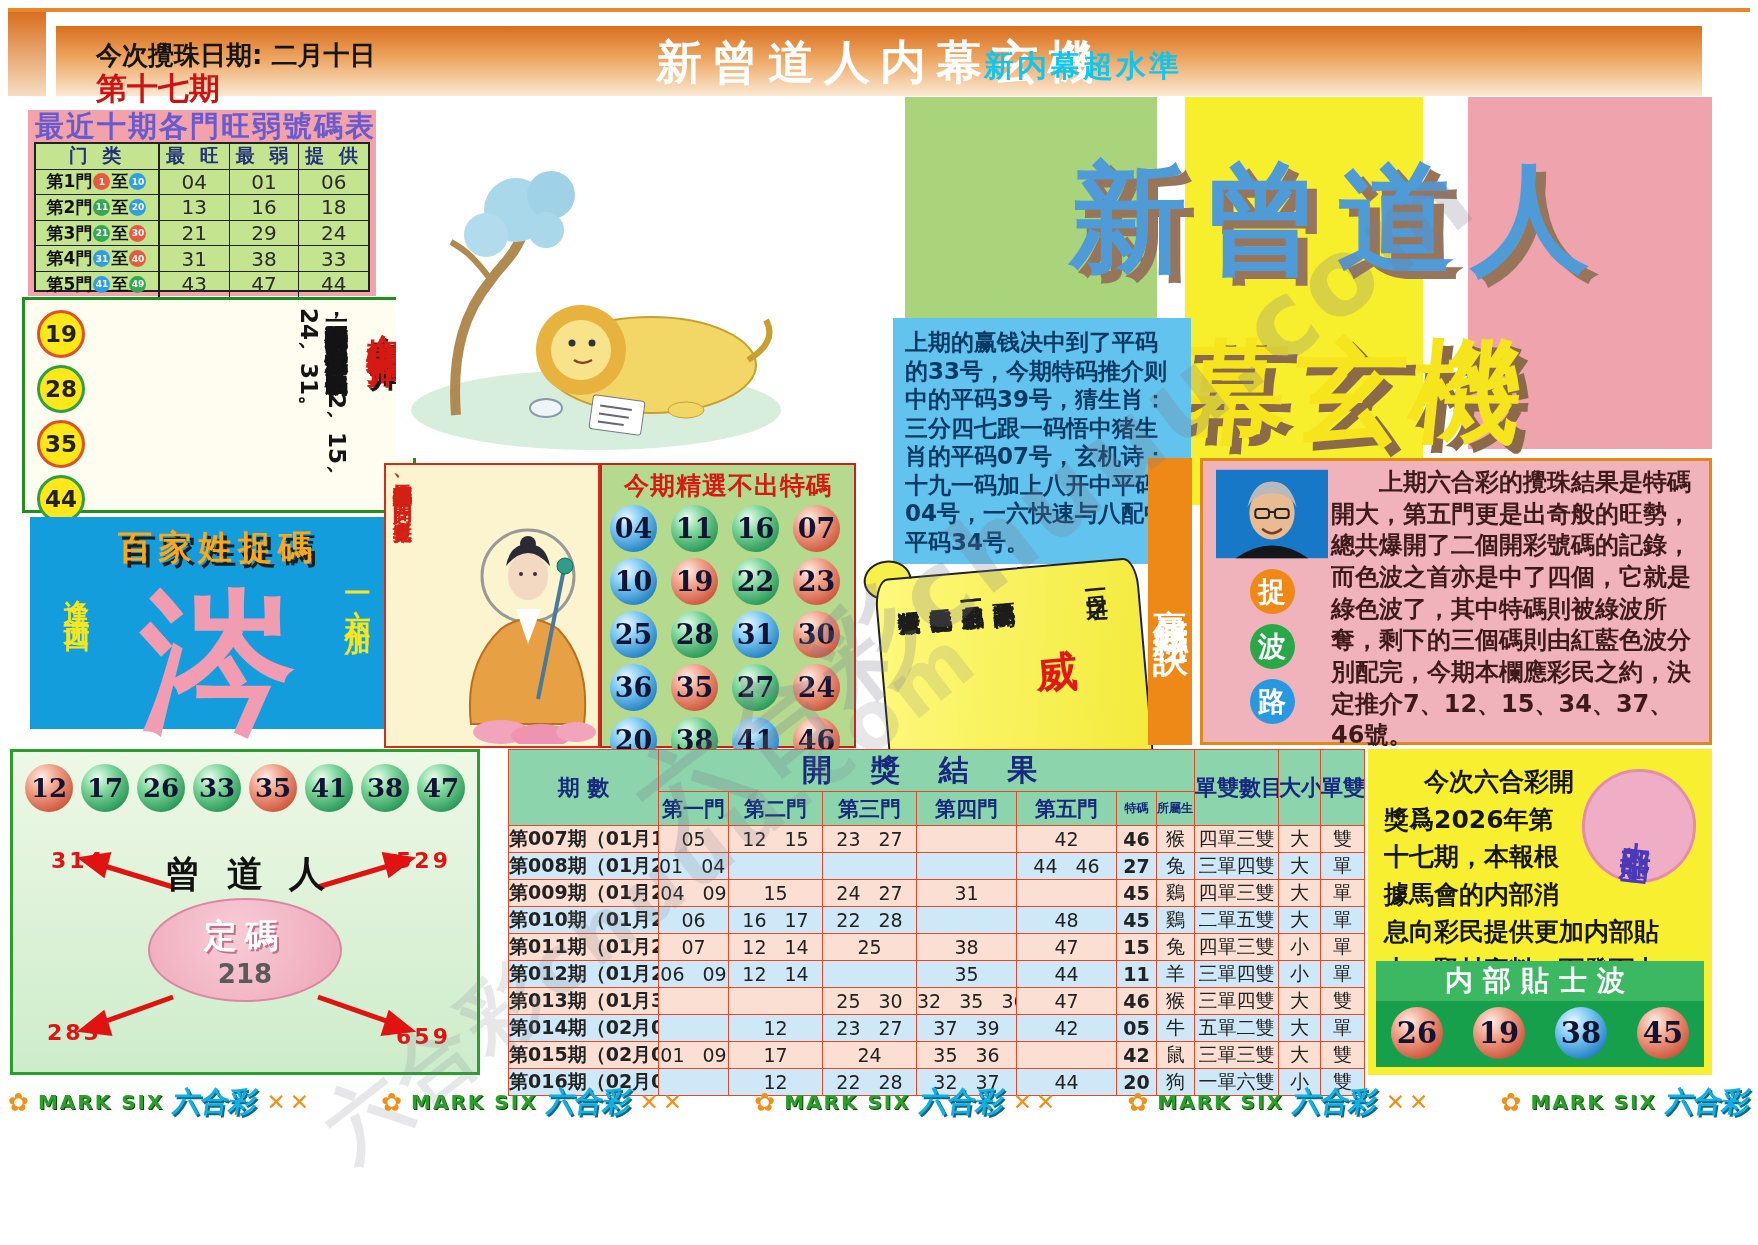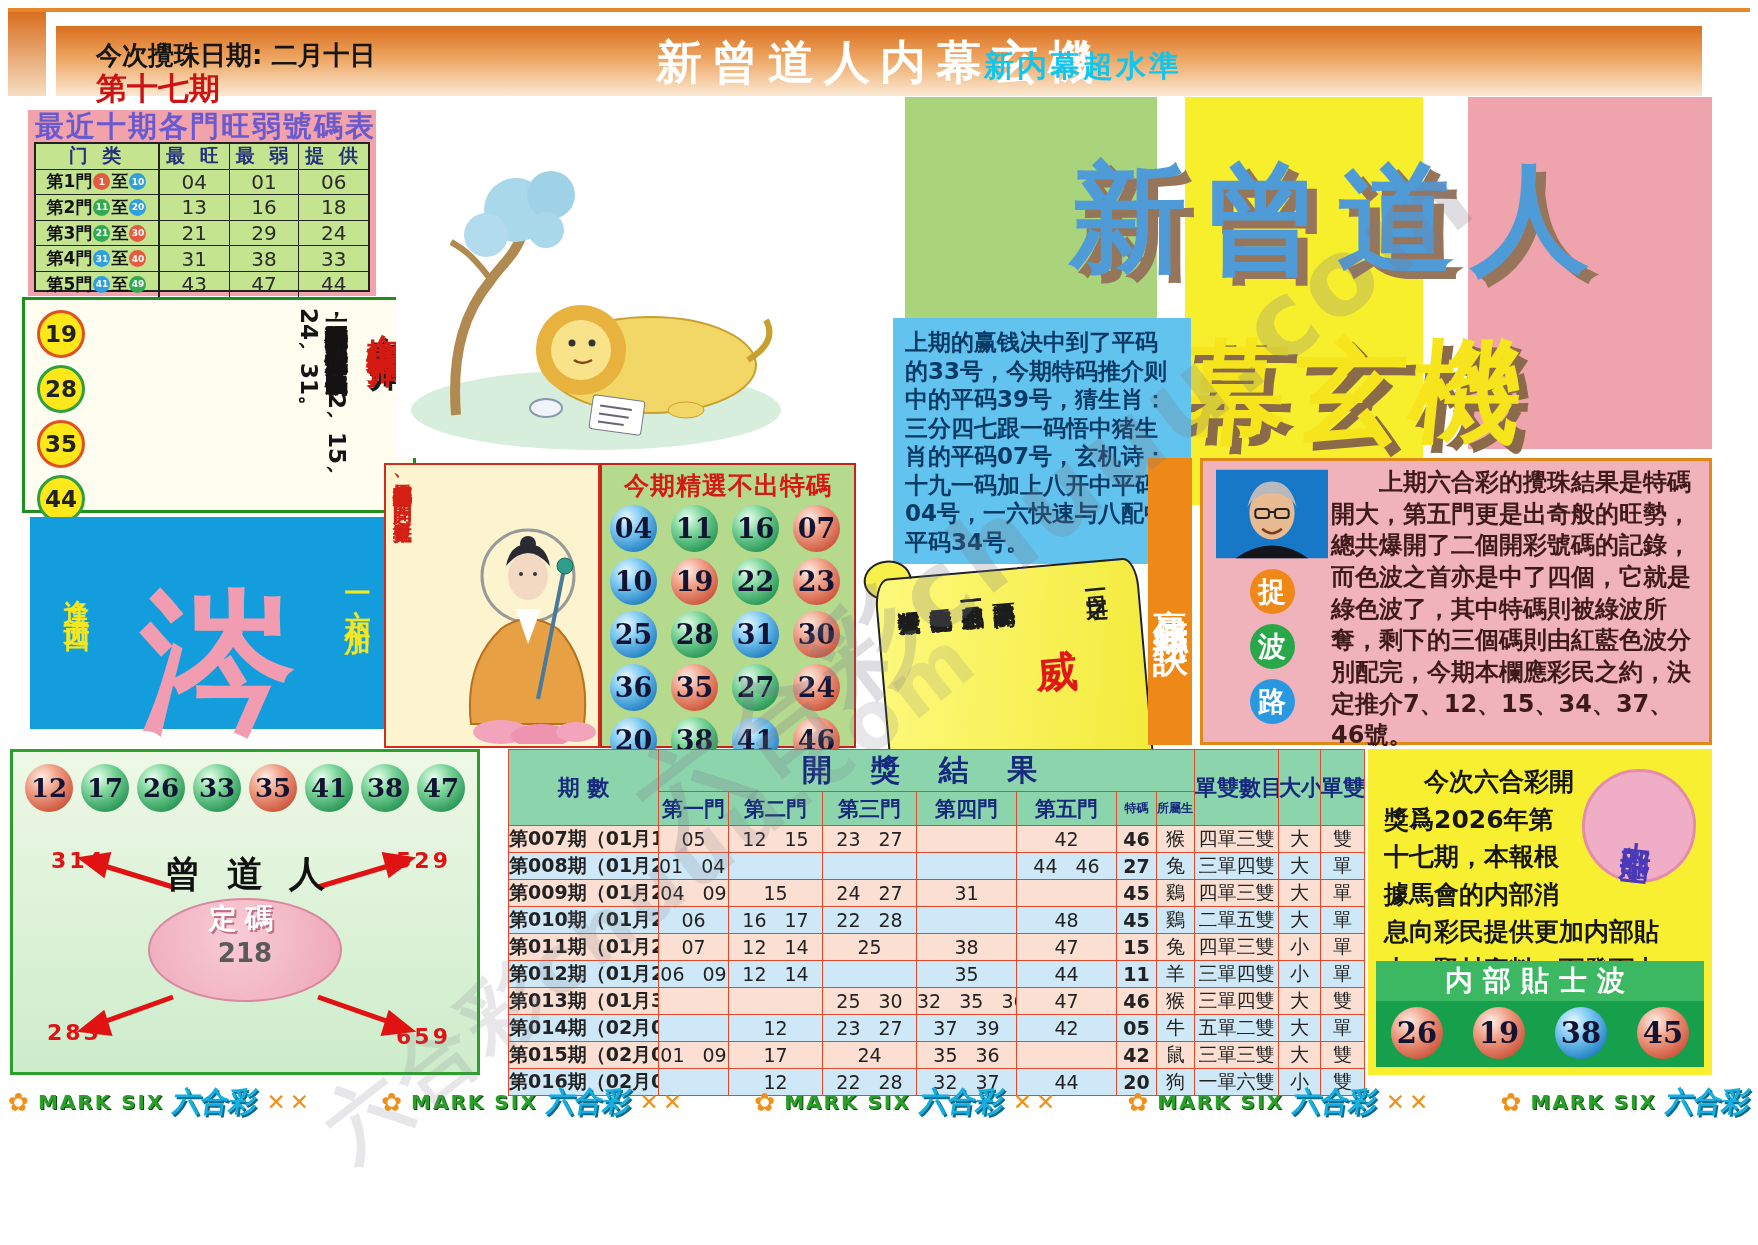--- a/index.html
+++ b/index.html
@@ -91,21 +91,21 @@
   #sec-text{font-size:24px;font-weight:900;color:#3f1a1a;line-height:1.32;text-indent:2em;}
 
   
   #magicbox{left:10px;top:749px;width:470px;height:326px;border:3px solid #2aa02a;box-sizing:border-box;
             background:linear-gradient(180deg,#eef8e6,#cdeccb);}
   #mg-balls{position:absolute;left:12px;right:12px;top:12px;display:flex;justify-content:space-between;}
   .mball{width:48px;height:48px;font-size:26px;}
   #mg-name{position:absolute;left:0;right:0;top:98px;text-align:center;font-size:36px;font-weight:900;letter-spacing:26px;color:#111;text-indent:26px;}
   #mg-oval{position:absolute;left:50%;top:146px;transform:translateX(-50%);width:190px;height:100px;border-radius:50%;
            background:radial-gradient(circle at 45% 35%,#f8ccd6,#eda4b6);border:2px solid #d888a0;text-align:center;}
-  #mg-oval .lab{margin-top:0;font-size:28px;font-weight:900;color:#fff;letter-spacing:8px;text-shadow:2px 2px 0 #c07088;}
+  #mg-oval .lab{margin-top:14px;font-size:33px;font-weight:900;color:#fff;letter-spacing:8px;text-shadow:2px 2px 0 #c07088;}
   #mg-oval .val{font-size:26px;color:#5a5a5a;font-weight:bold;}
   #mg-bottom{position:absolute;left:0;right:0;top:256px;text-align:center;font-size:33px;font-weight:900;letter-spacing:24px;color:#111;text-indent:24px;}
   .mg-corner{position:absolute;color:#e01212;font-size:22px;font-weight:900;letter-spacing:3px;}
   #mg-arrows{position:absolute;left:0;top:0;}
 
   
   #results{left:508px;top:749px;width:856px;height:330px;}
   #results table{width:100%;height:100%;border-collapse:collapse;table-layout:fixed;background:#fadfd2;}
   #results th,#results td{border:1px solid #e04a2a;padding:0;overflow:hidden;white-space:nowrap;}
   #results th{background:#8cd4ac;color:#16297c;}
@@ -226,20 +226,21 @@
     <div id="sp-body">波場上的第一門號碼已經没有甚至少數會開特碼，所以這種情况需要各位多加注意才行，今次的旺區號碼是：02、15、24、31。</div>
     <div id="sp-balls">
       <div class="ringball" data-color="red">19</div>
       <div class="ringball" data-color="green">28</div>
       <div class="ringball" data-color="red">35</div>
       <div class="ringball" data-color="green">44</div>
     </div>
   </div>
 
   <div class="abs" id="surnamebox">
+    <div id="sn-title">百家姓捉碼</div>
     <div id="sn-left">逢二进四</div>
     <div id="sn-right">一六相加</div>
     <div id="sn-char">涔</div>
   </div>
 
   <div class="abs" id="lionart">
     <svg width="398" height="348" viewBox="0 0 398 348">
       <ellipse cx="200" cy="300" rx="185" ry="40" fill="#d8eedd"></ellipse>
       <path d="M60 305 C 55 240,70 200,95 170 C 105 155,120 145,128 120" stroke="#b08a50" stroke-width="10" fill="none"></path>
       <path d="M95 170 C 80 150,70 140,55 132" stroke="#b08a50" stroke-width="6" fill="none"></path>

